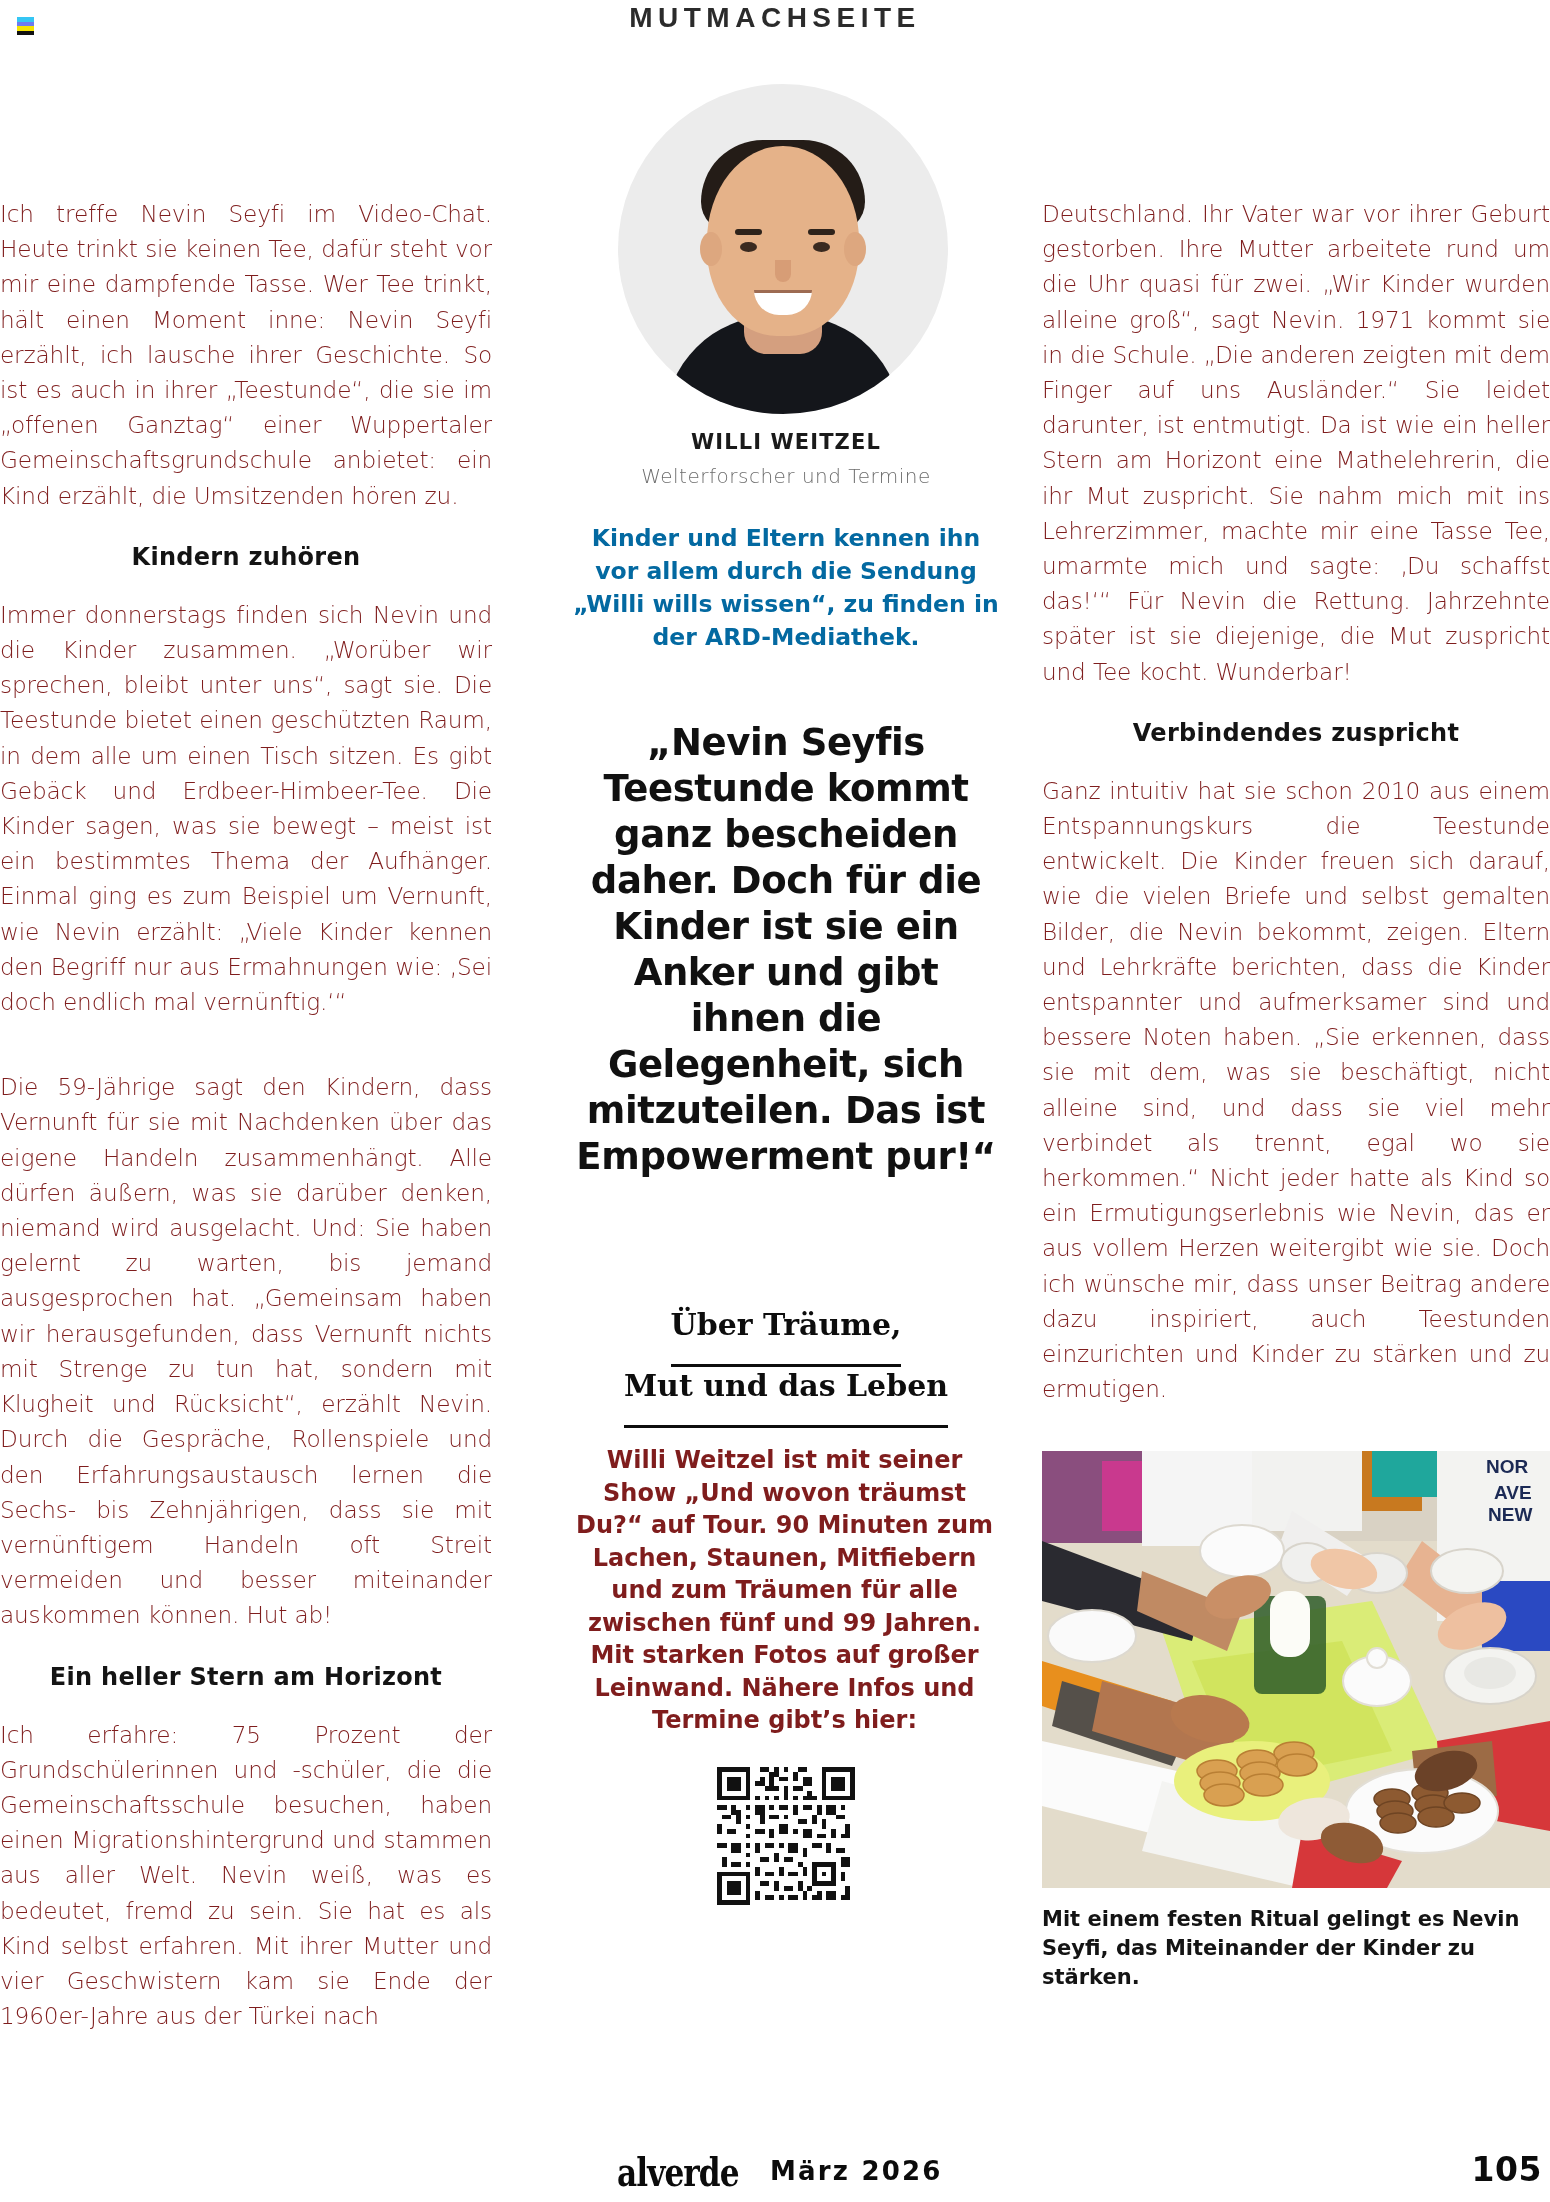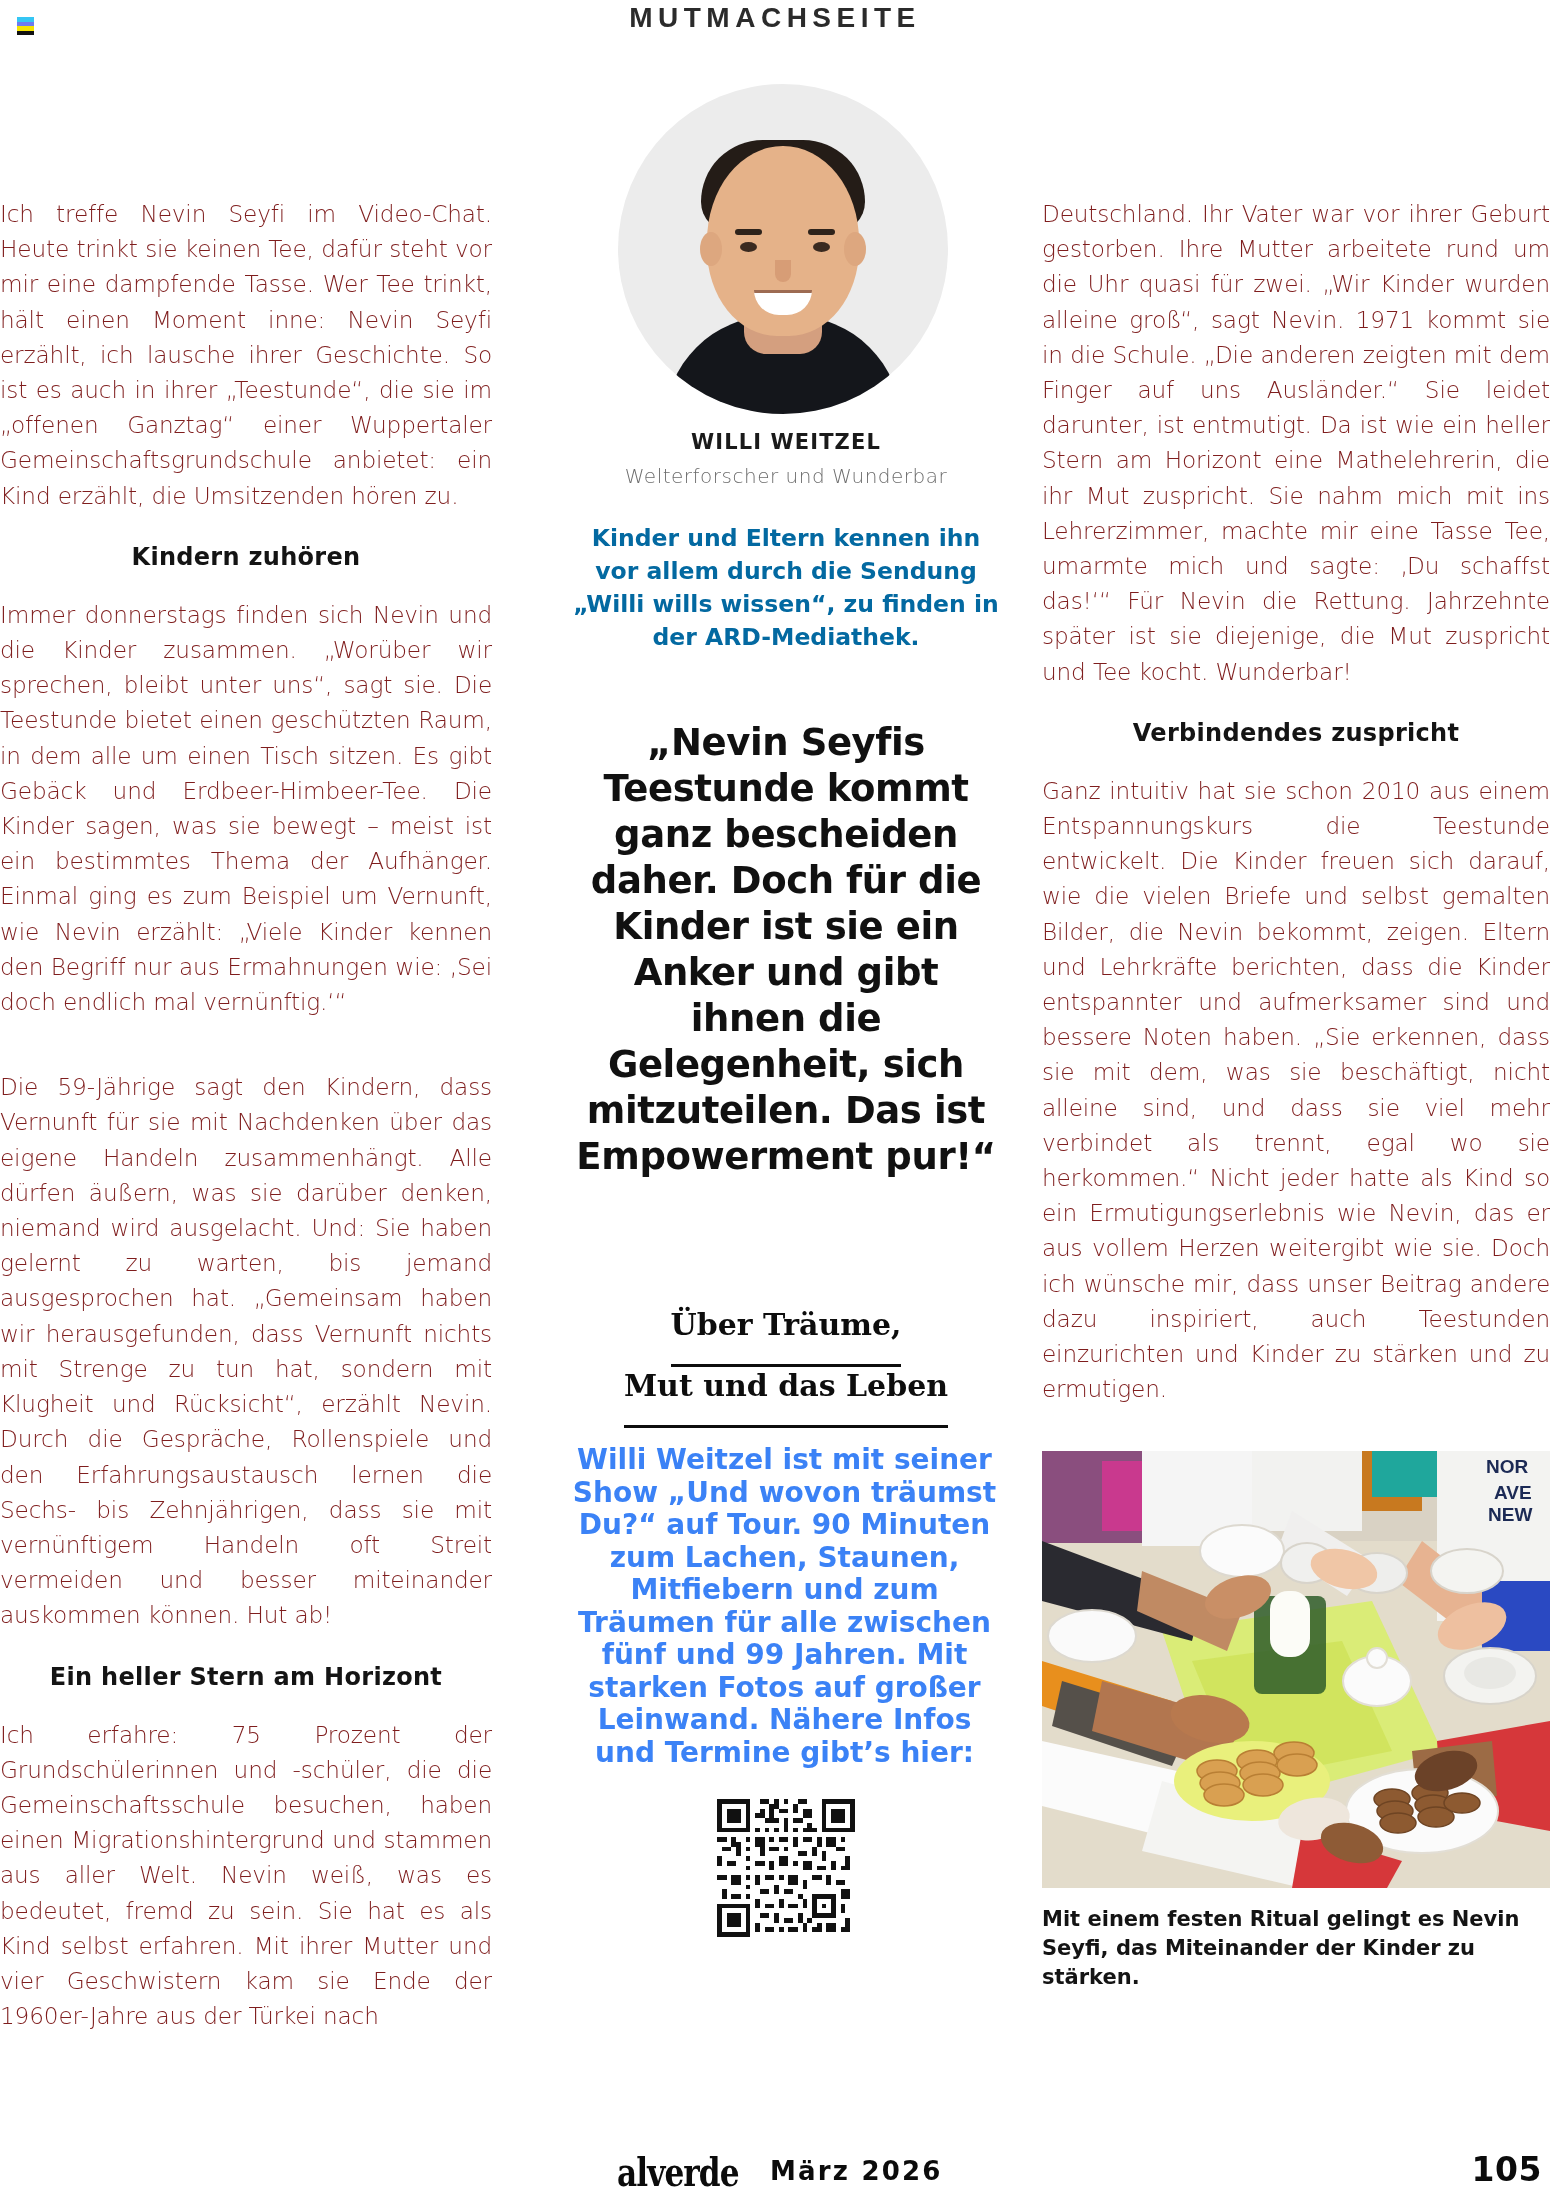--- a/index.html
+++ b/index.html
@@ -237,25 +237,25 @@
     color: #0d0d0d;
     margin: 0;
   }
   .tour-title span {
     border-bottom: 3px solid #0d0d0d;
     padding-bottom: 20px;
     display: inline-block;
   }
   .tour-text {
     font-family: "DejaVu Sans", sans-serif;
-    font-size: 28px;
+    font-size: 24px;
     line-height: 32.5px;
     font-weight: bold;
     text-align: center;
-    color: #3b82f6;
+    color: #7f1d1d;
     margin: 16px 3px 0 0;
   }
   .qr-wrap {
     margin: 30px auto 0 auto;
     width: 138px;
     height: 138px;
   }
   .qr-wrap svg { display: block; width: 138px; height: 138px; }
 
   
@@ -350,21 +350,21 @@
       <div class="p-brow-r"></div>
       <div class="p-eye-l"></div>
       <div class="p-eye-r"></div>
       <div class="p-nose"></div>
       <div class="p-mouth"></div>
     </div>
   </div>
 
   <div class="col col-mid" style="top:430px">
     <p class="author-name">WILLI WEITZEL</p>
-    <p class="author-role">Welterforscher und Wunderbar</p>
+    <p class="author-role">Welterforscher und Termine</p>
     <p class="author-blurb">Kinder und Eltern kennen ihn vor allem durch die Sendung „Willi wills wissen“, zu finden in der ARD-Mediathek.</p>
 
     <p class="pullquote">„Nevin Seyfis Teestunde kommt ganz bescheiden daher. Doch für die Kinder ist sie ein Anker und gibt ihnen die Gelegenheit, sich mitzuteilen. Das ist Empowerment pur!“</p>
 
     <div class="tour-box">
       <h3 class="tour-title">
         <span>Über Träume,</span><br>
         <span>Mut und das Leben</span>
       </h3>
       <p class="tour-text">Willi Weitzel ist mit seiner Show „Und wovon träumst Du?“ auf Tour. 90 Minuten zum Lachen, Staunen, Mitfiebern und zum Träumen für alle zwischen fünf und 99 Jahren. Mit starken Fotos auf großer Leinwand. Nähere Infos und Termine gibt’s hier:</p>

